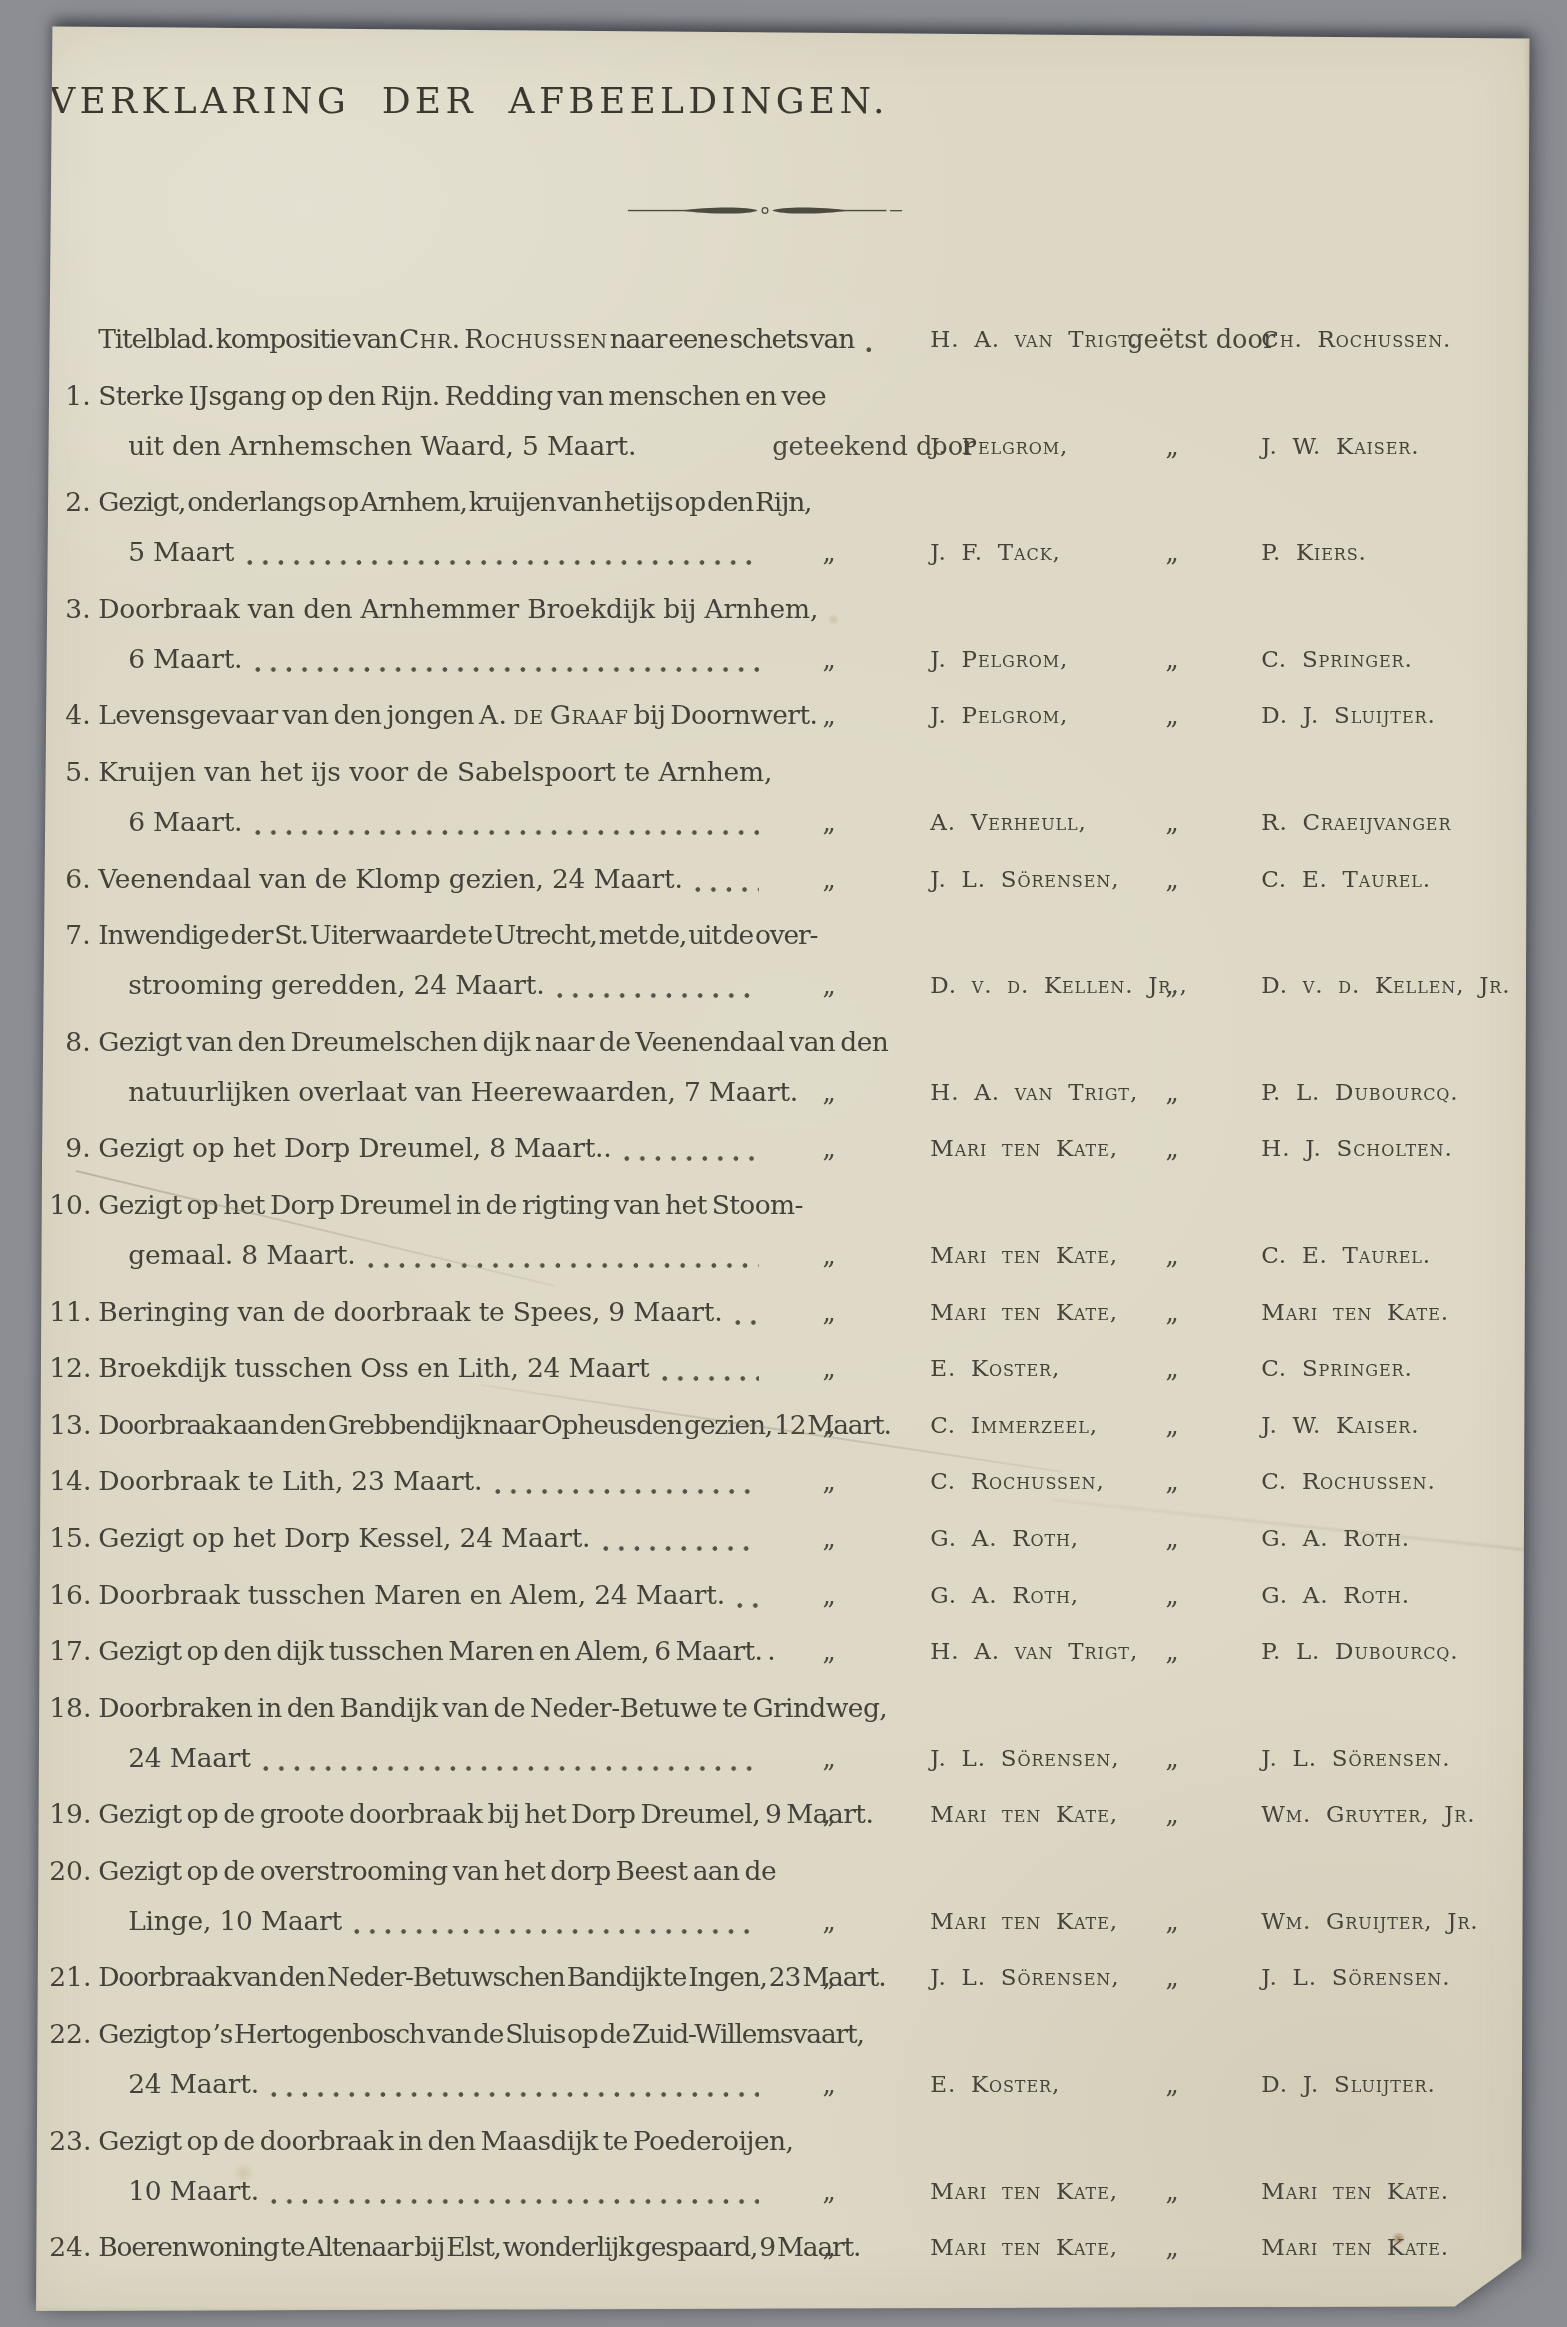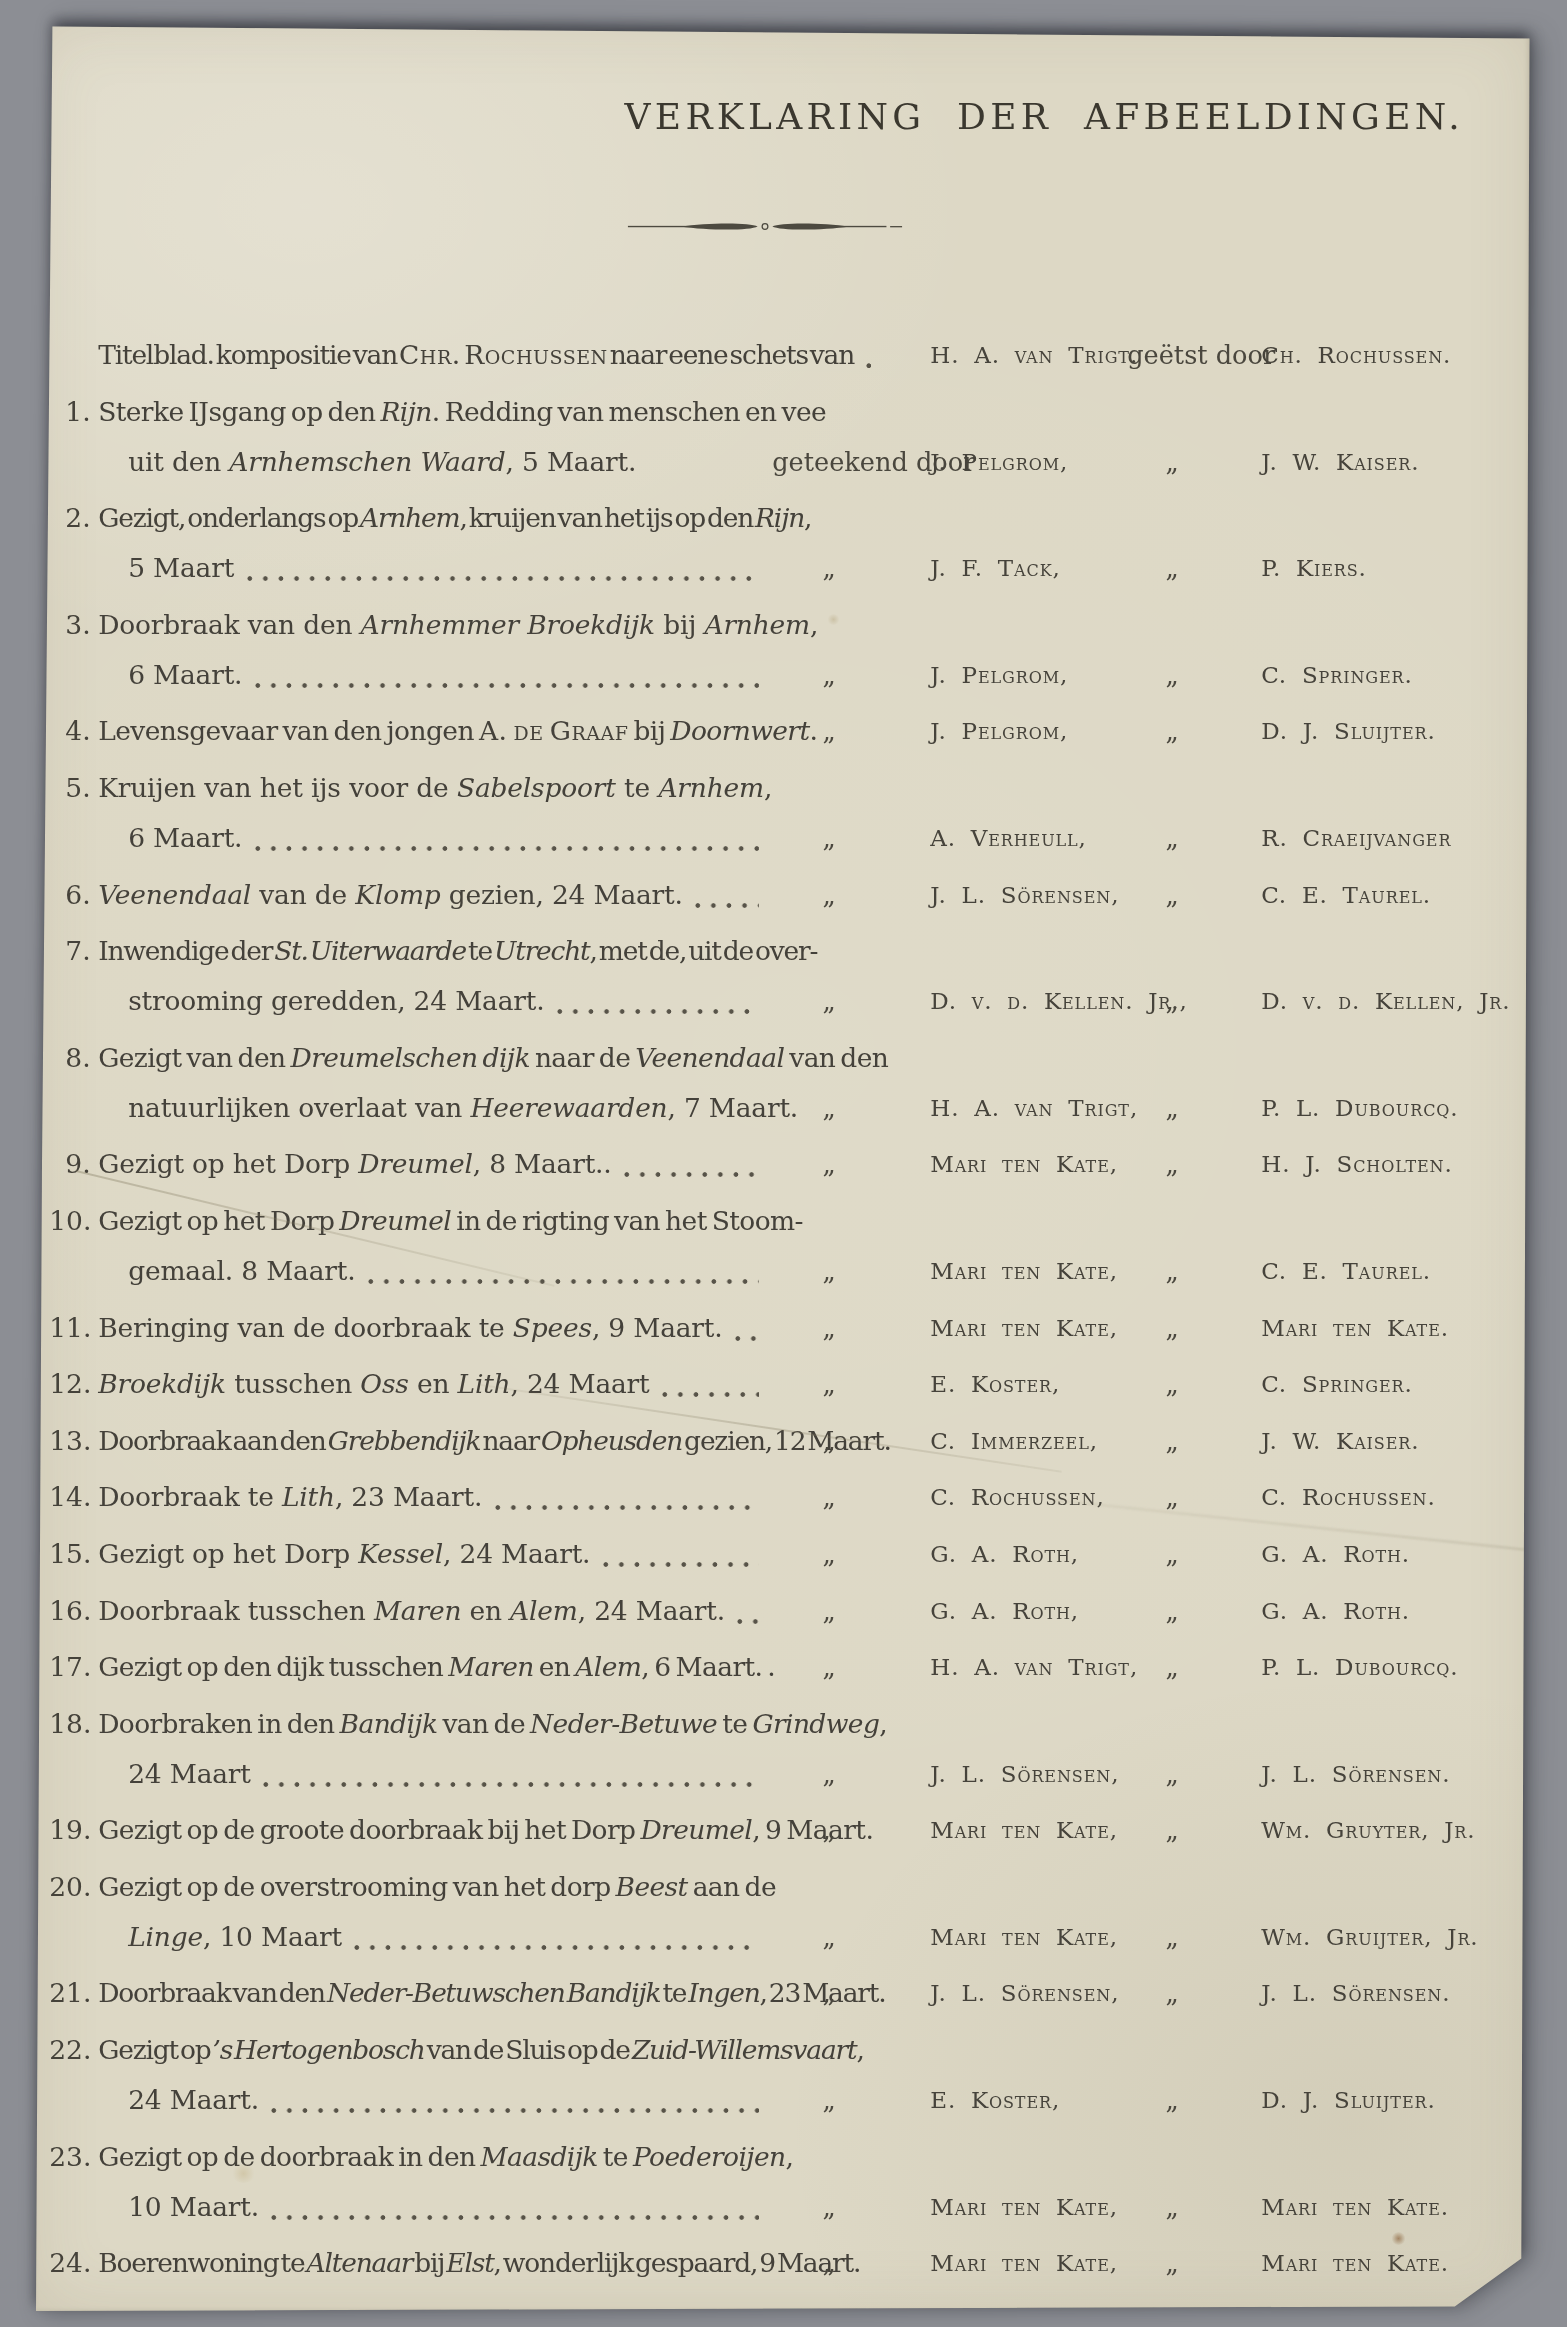--- a/index.html
+++ b/index.html
@@ -20,21 +20,21 @@
       radial-gradient(946px 757px at 88% 92%, rgba(120,110,80,.10), rgba(120,110,80,0) 60%),
       radial-gradient(1420px 1230px at 50% 45%, rgba(255,255,248,.07), rgba(255,255,255,0) 70%),
       #ddd8c5;
     box-shadow: inset 0 0 66px rgba(118,108,78,.14), inset -2.8px 0 6.6px -1.9px rgba(95,90,72,.35);
     clip-path: polygon(1.1% 0.15%, 50% 0.42%, 99.9% 0.68%, 99.35% 97.7%, 94.9% 99.8%, 0 100%, 0.4% 50%);
     color: #44413a;
   }
   .content { position: absolute; left: 0; top: 0; right: 0; padding: 55px 51px 0 13.2px; }
 
   .doc-title {
-    margin: 16px; font-weight: normal; text-align: right;
+    margin: 0; font-weight: normal; text-align: left;
     font-size: 36px; letter-spacing: 4.3px; word-spacing: 16px;
     color: #3b382f; line-height: 45px;
   }
   .ornament { display: block; margin: 79px auto 0 auto; width: 276px; height: 17px; }
 
   .list { margin-top: 95px; }
   .row {
     display: grid;
     grid-template-columns: 49px 674px 114px 241px 90px 1fr;
     margin-bottom: 6.6px;
@@ -47,21 +47,21 @@
   }
   .desc { grid-column: 2; letter-spacing: -0.2px; min-width: 0; }
   .desc.span2 { grid-column: 2 / 4; }
   .dline { white-space: nowrap; }
   .dline.just { text-align: justify; text-align-last: justify; }
   .dline.cont { padding-left: 30px; }
   .dline.withdots { display: flex; align-items: center; }
   .dline.tight  { letter-spacing: -0.6px; word-spacing: -2.8px; }
   .dline.tighter{ letter-spacing: -1.2px; word-spacing: -5.2px; }
   .ltext { white-space: nowrap; }
-  .it { font-style: italic; }
+  .it { }
   .sc { font-variant: small-caps; letter-spacing: 0.5px; }
   .dots {
     flex: 1 1 23px; height: 11.4px; align-self: flex-end;
     margin: 0 13.2px 8.5px 11.4px;
     background-image: radial-gradient(circle at 3.8px 5.7px, rgba(64,60,50,.85) 2px, rgba(0,0,0,0) 2.7px);
     background-size: 15.6px 11.4px; background-repeat: repeat-x;
   }
   .r1 .dline.cont { padding-right: 129px; }
   .d1, .d2 { align-self: end; text-align: center; font-size: 25.6px; color: #4a473e; }
   .d1 { grid-column: 3; } .d2 { grid-column: 5; }

